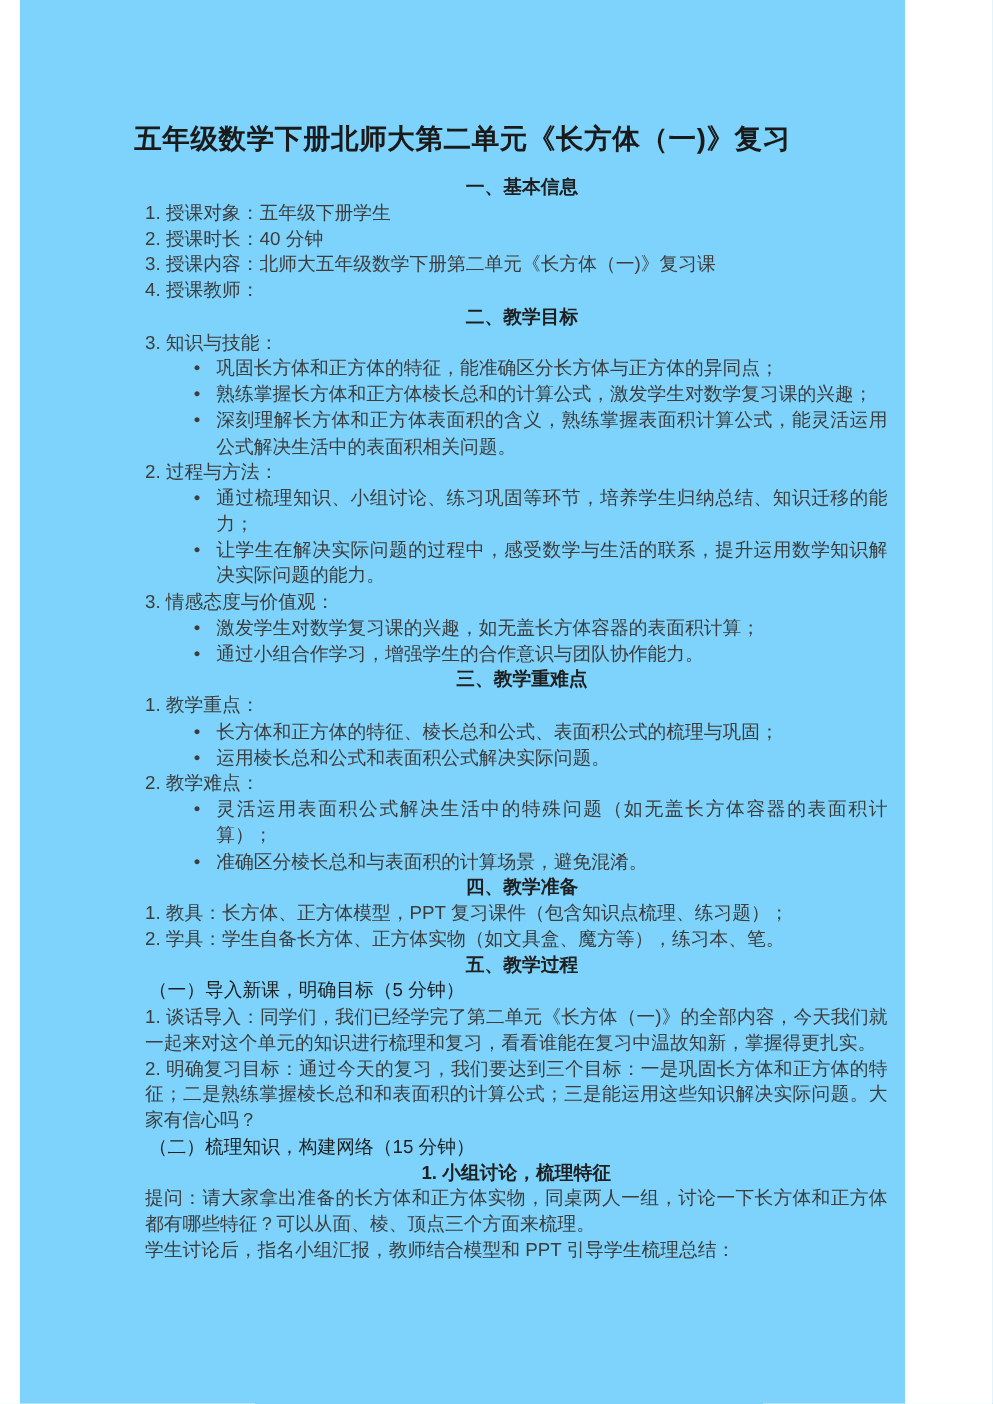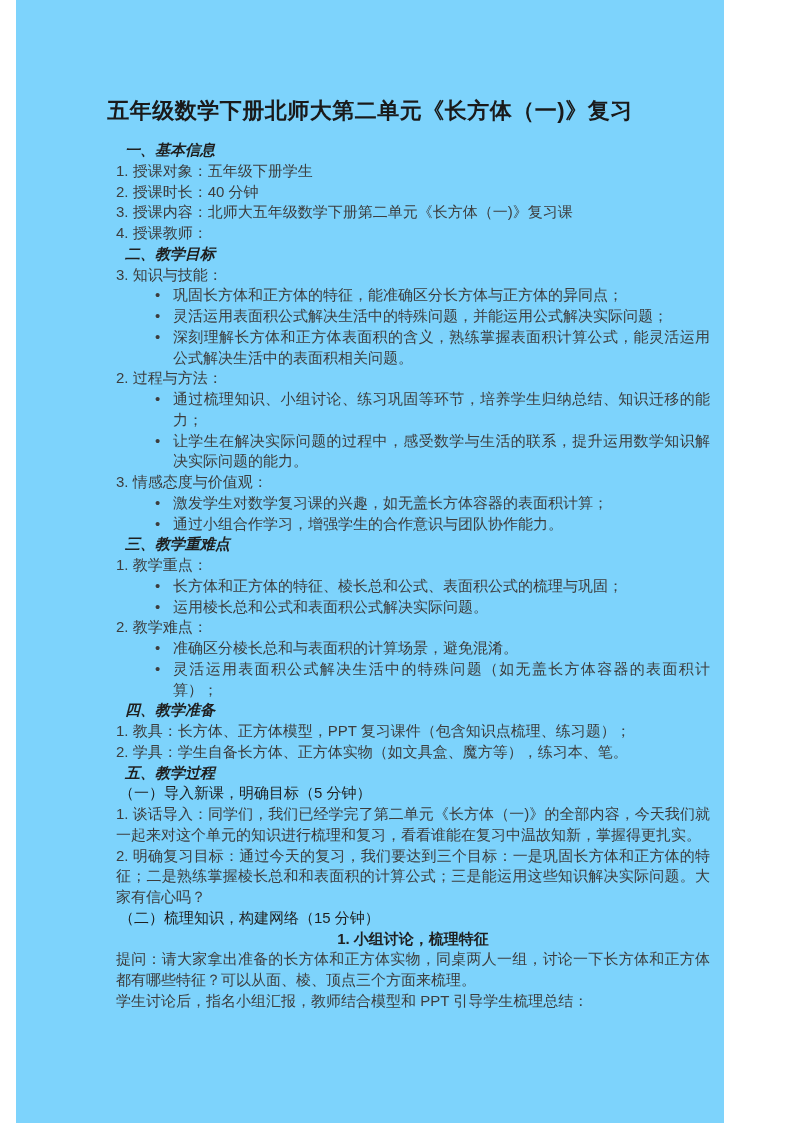--- a/index.html
+++ b/index.html
@@ -28,22 +28,21 @@
     font-size: 15px;
     line-height: 20.75px;
     color: #3d3d3d;
     text-align: justify;
   }
   .content > div { margin: 0; }
   .h2 {
     font-weight: bold;
     color: #1f1f1f;
     padding-left: 9px;
-    text-align: left;
-    font-style: italic;
+    text-align: center;
   }
   .sub {
     font-weight: normal;
     color: #1f1f1f;
     padding-left: 3px;
     text-align: left;
   }
   .sub2 {
     font-weight: bold;
     color: #1f1f1f;
@@ -70,35 +69,35 @@
   <h1 class="doc-title">五年级数学下册北师大第二单元《长方体（一)》复习</h1>
   <div class="content">
     <div class="h2">一、基本信息</div>
     <div class="num">1. 授课对象：五年级下册学生</div>
     <div class="num">2. 授课时长：40 分钟</div>
     <div class="num">3. 授课内容：北师大五年级数学下册第二单元《长方体（一)》复习课</div>
     <div class="num">4. 授课教师：</div>
     <div class="h2">二、教学目标</div>
     <div class="num">3. 知识与技能：</div>
     <div class="bullet">巩固长方体和正方体的特征，能准确区分长方体与正方体的异同点；</div>
-    <div class="bullet">灵活运用表面积公式解决生活中的特殊问题，并能运用公式解决实际问题；</div>
+    <div class="bullet">熟练掌握长方体和正方体棱长总和的计算公式，激发学生对数学复习课的兴趣；</div>
     <div class="bullet">深刻理解长方体和正方体表面积的含义，熟练掌握表面积计算公式，能灵活运用公式解决生活中的表面积相关问题。</div>
     <div class="num">2. 过程与方法：</div>
     <div class="bullet">通过梳理知识、小组讨论、练习巩固等环节，培养学生归纳总结、知识迁移的能力；</div>
     <div class="bullet">让学生在解决实际问题的过程中，感受数学与生活的联系，提升运用数学知识解决实际问题的能力。</div>
     <div class="num">3. 情感态度与价值观：</div>
     <div class="bullet">激发学生对数学复习课的兴趣，如无盖长方体容器的表面积计算；</div>
     <div class="bullet">通过小组合作学习，增强学生的合作意识与团队协作能力。</div>
     <div class="h2">三、教学重难点</div>
     <div class="num">1. 教学重点：</div>
     <div class="bullet">长方体和正方体的特征、棱长总和公式、表面积公式的梳理与巩固；</div>
     <div class="bullet">运用棱长总和公式和表面积公式解决实际问题。</div>
     <div class="num">2. 教学难点：</div>
+    <div class="bullet">灵活运用表面积公式解决生活中的特殊问题（如无盖长方体容器的表面积计算）；</div>
     <div class="bullet">准确区分棱长总和与表面积的计算场景，避免混淆。</div>
-    <div class="bullet">灵活运用表面积公式解决生活中的特殊问题（如无盖长方体容器的表面积计算）；</div>
     <div class="h2">四、教学准备</div>
     <div class="num">1. 教具：长方体、正方体模型，PPT 复习课件（包含知识点梳理、练习题）；</div>
     <div class="num">2. 学具：学生自备长方体、正方体实物（如文具盒、魔方等），练习本、笔。</div>
     <div class="h2">五、教学过程</div>
     <div class="sub">（一）导入新课，明确目标（5 分钟）</div>
     <div class="para">1. 谈话导入：同学们，我们已经学完了第二单元《长方体（一)》的全部内容，今天我们就一起来对这个单元的知识进行梳理和复习，看看谁能在复习中温故知新，掌握得更扎实。</div>
     <div class="para">2. 明确复习目标：通过今天的复习，我们要达到三个目标：一是巩固长方体和正方体的特征；二是熟练掌握棱长总和和表面积的计算公式；三是能运用这些知识解决实际问题。大家有信心吗？</div>
     <div class="sub">（二）梳理知识，构建网络（15 分钟）</div>
     <div class="sub2">1. 小组讨论，梳理特征</div>
     <div class="para">提问：请大家拿出准备的长方体和正方体实物，同桌两人一组，讨论一下长方体和正方体都有哪些特征？可以从面、棱、顶点三个方面来梳理。</div>

